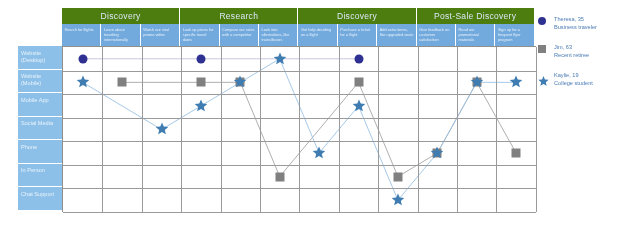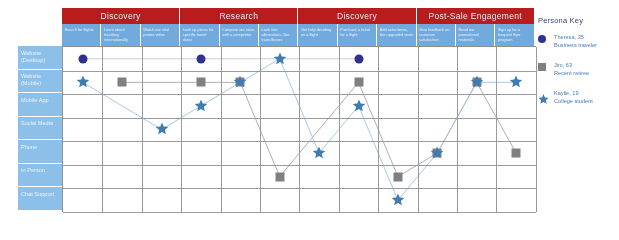--- a/index.html
+++ b/index.html
@@ -14,21 +14,21 @@
 
   
   .grid-root{position:absolute;left:18px;top:8px;}
 
   .corner{position:absolute;left:0;top:0;width:44px;height:38px;background:#ffffff;}
 
   
   .group-band{position:absolute;left:44px;top:0;height:16px;}
   .group-cell{
     position:absolute;top:0;height:16px;
-    background:#b91c1c;color:#dce9f7;
+    background:#4d7c0f;color:#dce9f7;
     font-size:8.5px;letter-spacing:.3px;
     display:flex;align-items:center;justify-content:center;
     box-sizing:border-box;border-right:1px solid #ffffff;
   }
 
   
   .task-band{position:absolute;left:44px;top:16px;height:22px;}
   .task-cell{
     position:absolute;top:0;height:22px;width:39.4px;
     background:#72aadd;color:#e8f1fa;
@@ -85,21 +85,21 @@
 <body>
 
 <div id="matrix-wrap">
 
   <div class="grid-root">
     <div class="corner"></div>
     <div class="group-band" id="group-band">
         <div class="group-cell" style="left: 0px; width: 118.2px;">Discovery</div>
         <div class="group-cell" style="left: 118.2px; width: 118.2px;">Research</div>
         <div class="group-cell" style="left: 236.4px; width: 118.2px;">Discovery</div>
-        <div class="group-cell" style="left: 354.6px; width: 118.2px;">Post-Sale Engagement</div>
+        <div class="group-cell" style="left: 354.6px; width: 118.2px;">Post-Sale Discovery</div>
       </div>
     <div class="task-band" id="task-band">
         <div class="task-cell" style="left: 0px;">Search for flights</div>
         <div class="task-cell" style="left: 39.4px;">Learn about traveling internationally</div>
         <div class="task-cell" style="left: 78.8px;">Watch our viral promo video</div>
         <div class="task-cell" style="left: 118.2px;">Look up prices for specific travel dates</div>
         <div class="task-cell" style="left: 157.6px;">Compare our rates with a competitor</div>
         <div class="task-cell" style="left: 197px;">Look into alternatives, like trains/buses</div>
         <div class="task-cell" style="left: 236.4px;">Get help deciding on a flight</div>
         <div class="task-cell" style="left: 275.8px;">Purchase a ticket for a flight</div>
@@ -185,21 +185,20 @@
         <svg width="14" height="14" style="position: absolute; left: 406.7px; top: 28.355px;">
           <path d="M7.00,0.40L8.75,4.60L13.28,4.96L9.82,7.92L10.88,12.34L7.00,9.97L3.12,12.34L4.18,7.92L0.72,4.96L5.25,4.60Z" fill="#3e7cb1"></path>
         </svg>
         <svg width="14" height="14" style="position: absolute; left: 446.1px; top: 28.355px;">
           <path d="M7.00,0.40L8.75,4.60L13.28,4.96L9.82,7.92L10.88,12.34L7.00,9.97L3.12,12.34L4.18,7.92L0.72,4.96L5.25,4.60Z" fill="#3e7cb1"></path>
         </svg>
       </div>
   </div>
 
   <div class="legend">
-    <div class="legend-title">Persona Key</div>
     <div id="legend-items">
         <div class="legend-row">
           <div class="legend-swatch sw-circle" style="background: rgb(46, 49, 146);"></div>
           <div class="legend-name">Theresa, 35</div>
           <div class="legend-desc">Business traveler</div>
         </div>
         <div class="legend-row">
           <div class="legend-swatch sw-square" style="background: rgb(128, 128, 128);"></div>
           <div class="legend-name">Jim, 63</div>
           <div class="legend-desc">Recent retiree</div>

